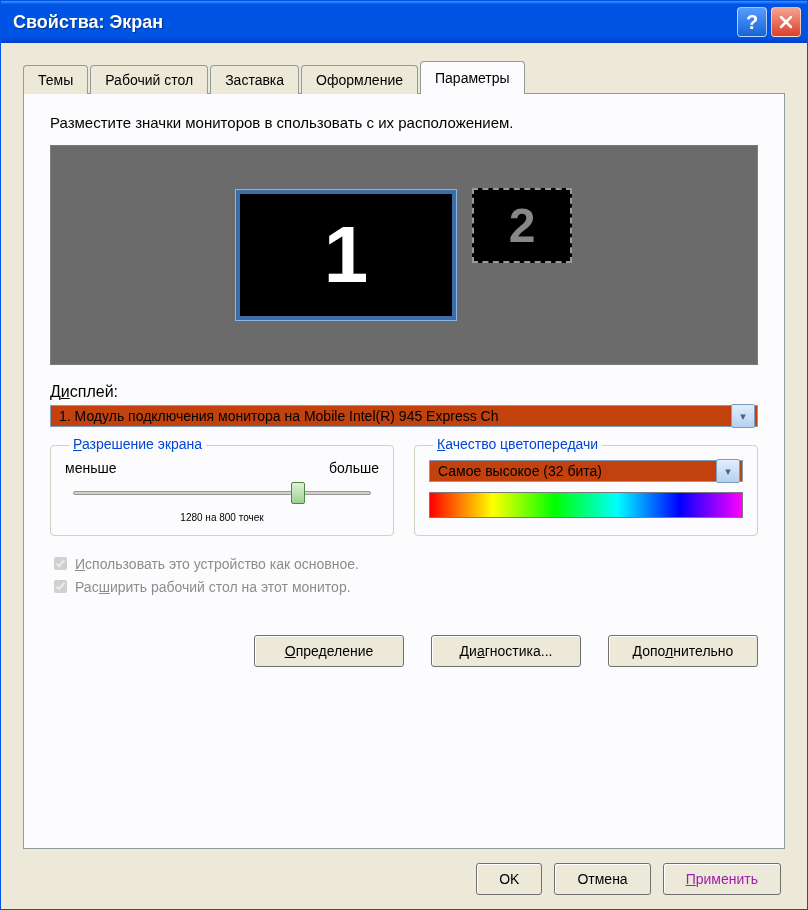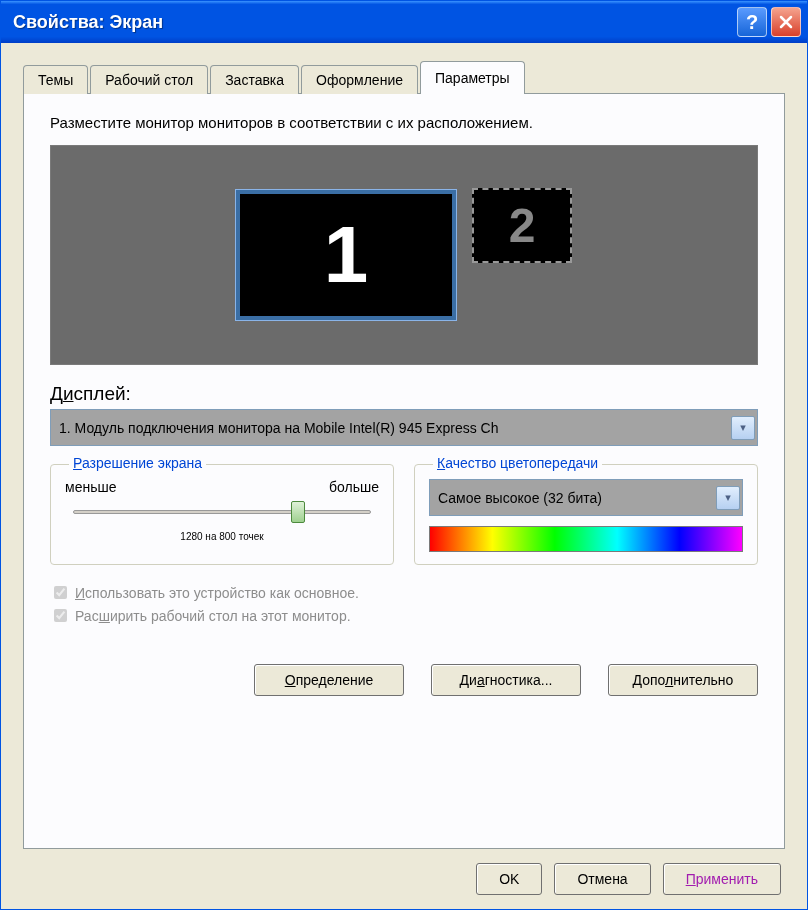--- a/index.html
+++ b/index.html
@@ -118,27 +118,27 @@
   height: 75px;
   border: 2px dashed #999;
   font-size: 48px;
   font-weight: bold;
   color: #888;
   font-family: Arial, sans-serif;
   align-self: flex-start;
   margin-top: 42px;
 }
 .field-row { margin-top: 18px; }
-.field-label { font-size: 19px; margin-bottom: 4px; }
+.field-label { font-size: 16px; margin-bottom: 4px; }
 .underline { text-decoration: underline; }
 .dropdown {
   display: flex;
   border: 1px solid #7f9db9;
-  background: #a3a3a3;
-  height: 37px;
+  background: #c2410c;
+  height: 22px;
   align-items: center;
 }
 .dropdown .dd-text { flex:1; padding: 0 8px; font-size: 14px; white-space: nowrap; overflow: hidden; }
 .dd-btn {
   width: 24px;
   height: 24px;
   margin: 2px;
   background: linear-gradient(180deg,#e1eefd,#b6d0f1);
   border: 1px solid #7f9db9;
   border-radius: 2px;
@@ -229,21 +229,21 @@
   <div class="client">
     <div class="tabstrip">
       <div class="tab">Темы</div>
       <div class="tab">Рабочий стол</div>
       <div class="tab">Заставка</div>
       <div class="tab">Оформление</div>
       <div class="tab active">Параметры</div>
     </div>
 
     <div class="tabpage">
-      <div class="instruction">Разместите монитор мониторов в соответствии с их расположением.</div>
+      <div class="instruction">Разместите значки мониторов в спользовать с их расположением.</div>
 
       <div class="monitor-area">
         <div class="monitor primary">1</div>
         <div class="monitor secondary">2</div>
       </div>
 
       <div class="field-row">
         <div class="field-label"><span>Д</span><span class="underline">и</span><span>сплей:</span></div>
         <div class="dropdown">
           <div class="dd-text">1. Модуль подключения монитора на Mobile Intel(R) 945 Express Ch</div>

